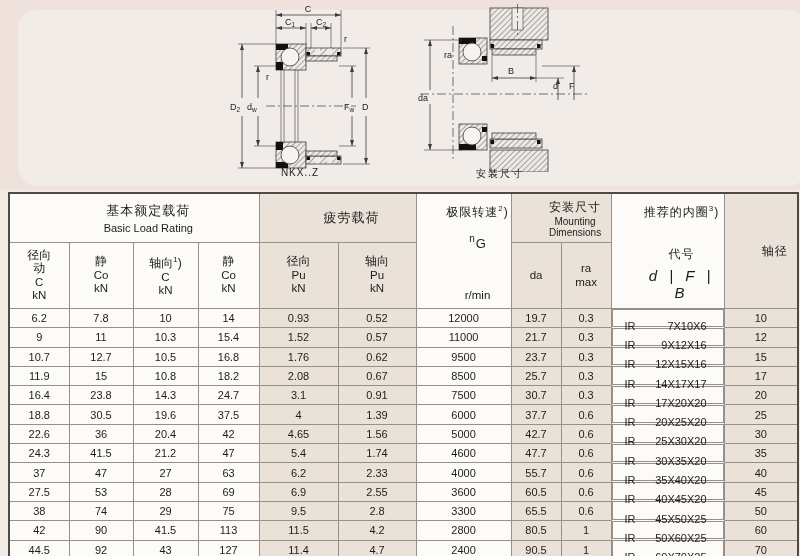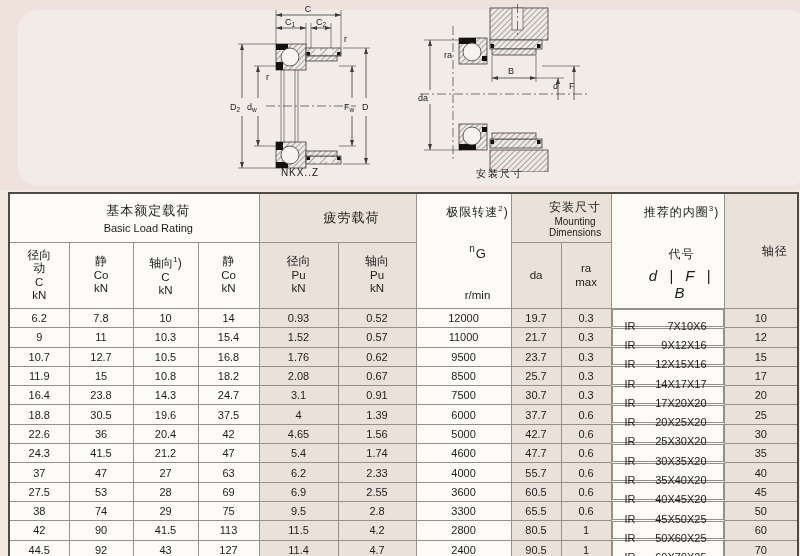--- a/index.html
+++ b/index.html
@@ -31,21 +31,21 @@
   tbody td{height:18.3px;font-size:11px;}
   .zh13{font-size:13px;letter-spacing:1px;}
   .zh12{font-size:12px;letter-spacing:1px;}
   .en11{font-size:11px;margin-top:2px;}
   .en10{font-size:10px;line-height:11px;}
   .sub{font-size:11.5px;line-height:13.5px;}
   .sub .zh{font-size:12px;}
   sup{font-size:8px;}
   .tall{height:113px;}
   .speed-cell,.ring-cell{display:flex;flex-direction:column;align-items:center;padding:9px 0 7px;box-sizing:border-box;height:113px;}
-  .ng{margin-top:22px;font-size:13px;}
+  .ng{margin-top:12px;font-size:13px;}
   .ng-n{font-size:10px;vertical-align:6px;}
   .ng-g{font-size:13px;margin-left:1px;}
   .sp-unit{margin-top:auto;font-size:11.5px;}
   .ring-mid{margin-top:25px;font-size:12px;letter-spacing:1px;}
   .ring-dims{margin-top:auto;font-size:15px;letter-spacing:4px;font-style:italic;}
   .ir-cell{display:flex;align-items:center;justify-content:space-between;padding:16px 16px 0 12px;box-sizing:border-box;height:18.3px;}
 </style>
 </head>
 <body>
 

